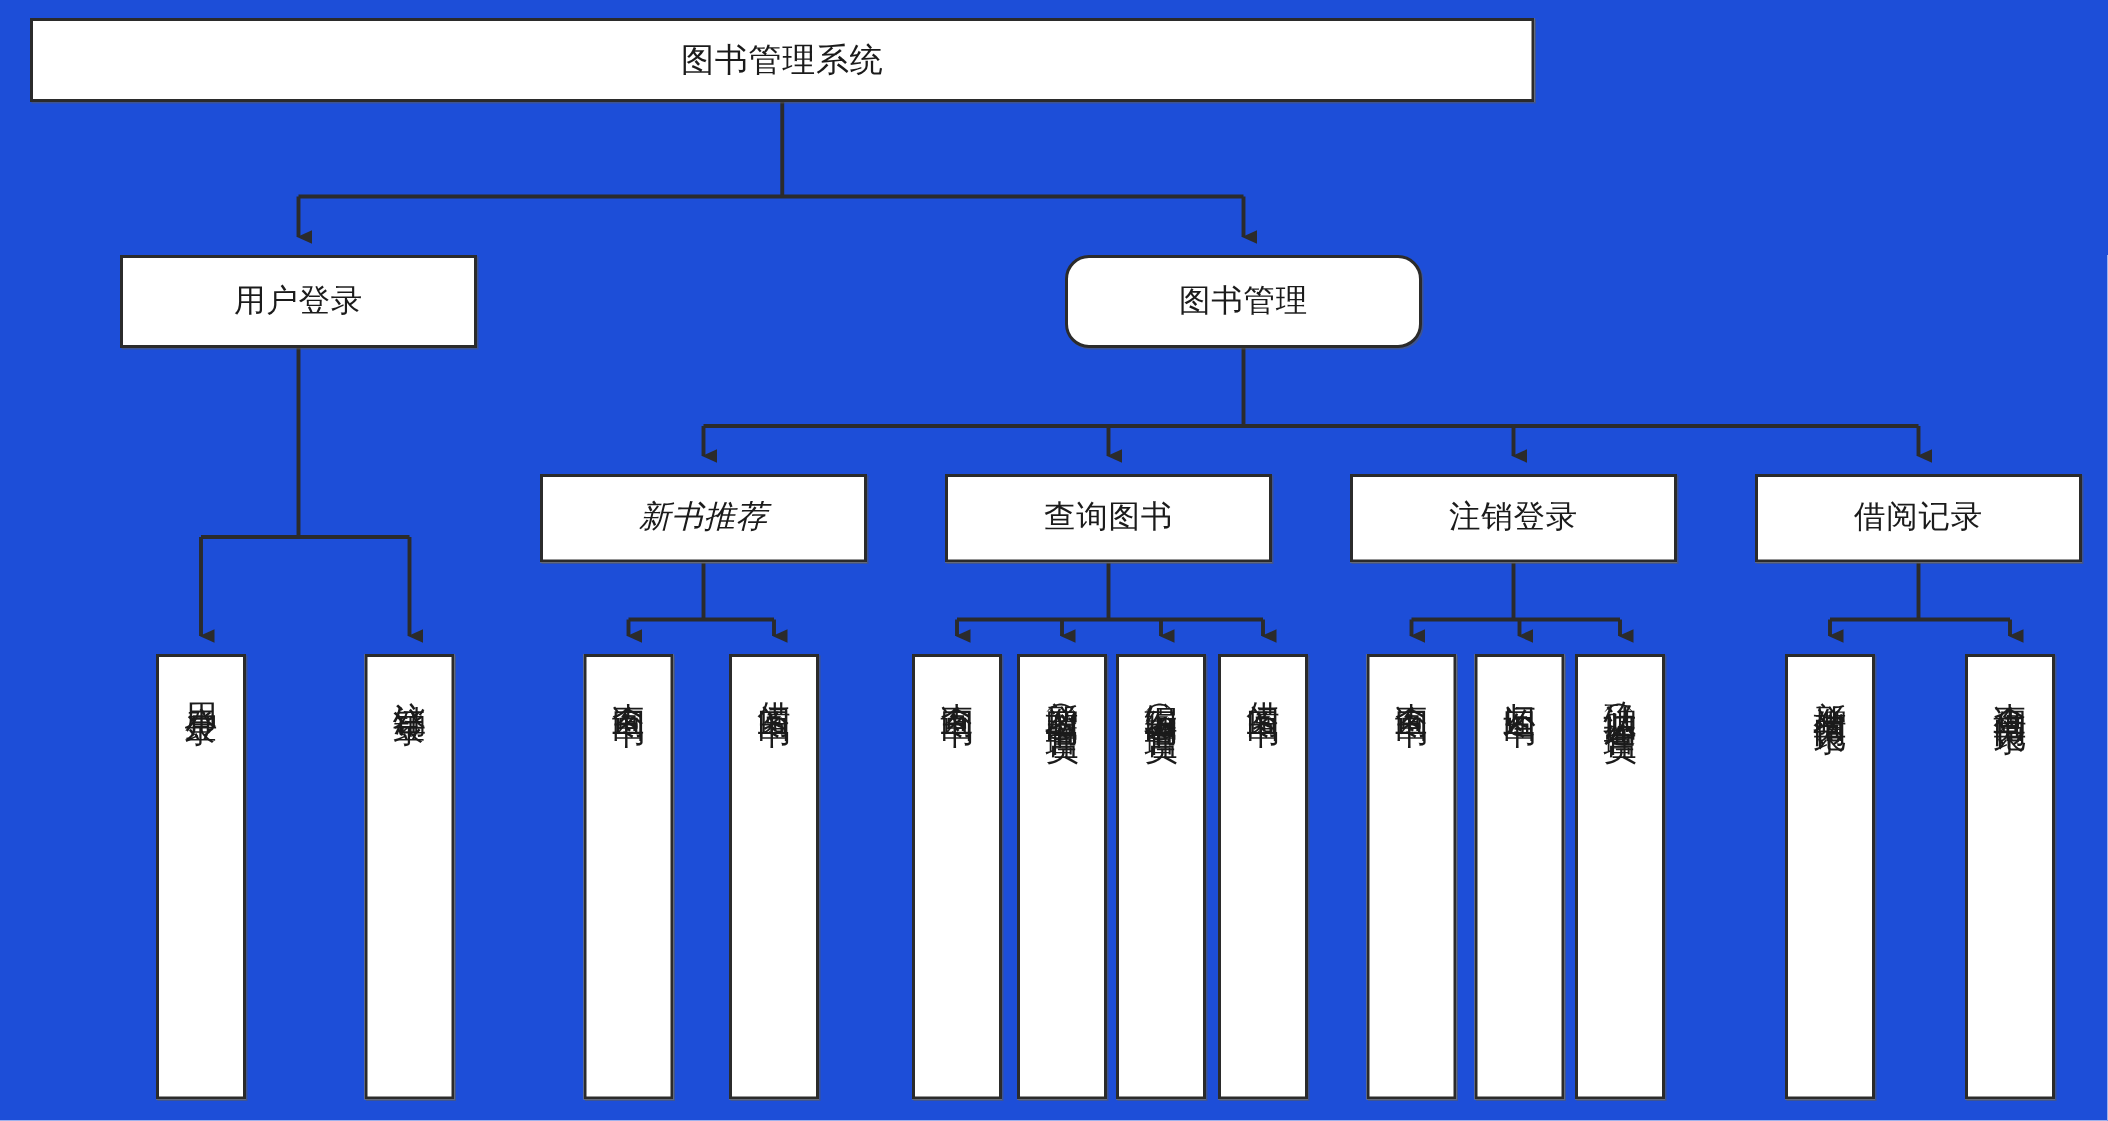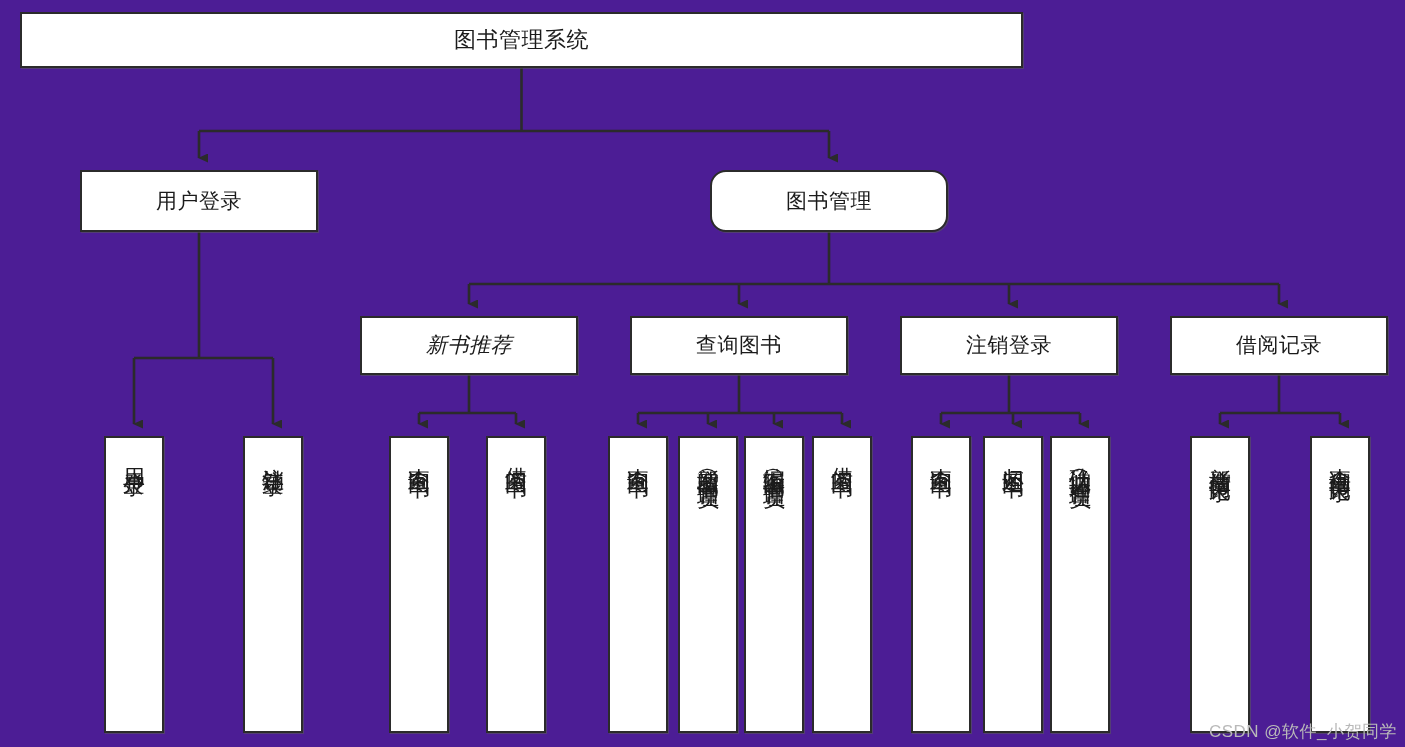--- a/index.html
+++ b/index.html
@@ -8,21 +8,21 @@
     padding: 0;
     background: #ffffff;
   }
   body {
     font-family: "Liberation Sans", "DejaVu Sans", sans-serif;
   }
   #diagram-canvas {
     position: relative;
     width: 1405px;
     height: 747px;
-    background: #4c1d95;
+    background: #1d4ed8;
     overflow: hidden;
   }
   #edge-layer {
     position: absolute;
     left: 0;
     top: 0;
     width: 1405px;
     height: 747px;
     pointer-events: none;
   }
@@ -177,14 +177,13 @@
         <span class="node-label">确认归还（管理员）</span>
       </div>
       <div class="node leaf" style="left: 1190px; top: 436px; width: 60px; height: 297px;">
         <span class="node-label">新增借阅记录</span>
       </div>
       <div class="node leaf" style="left: 1310px; top: 436px; width: 60px; height: 297px;">
         <span class="node-label">查询借阅记录</span>
       </div>
     </div>
 
-  <div id="watermark">CSDN @软件_小贺同学</div>
 </div>
 
 </body></html>

